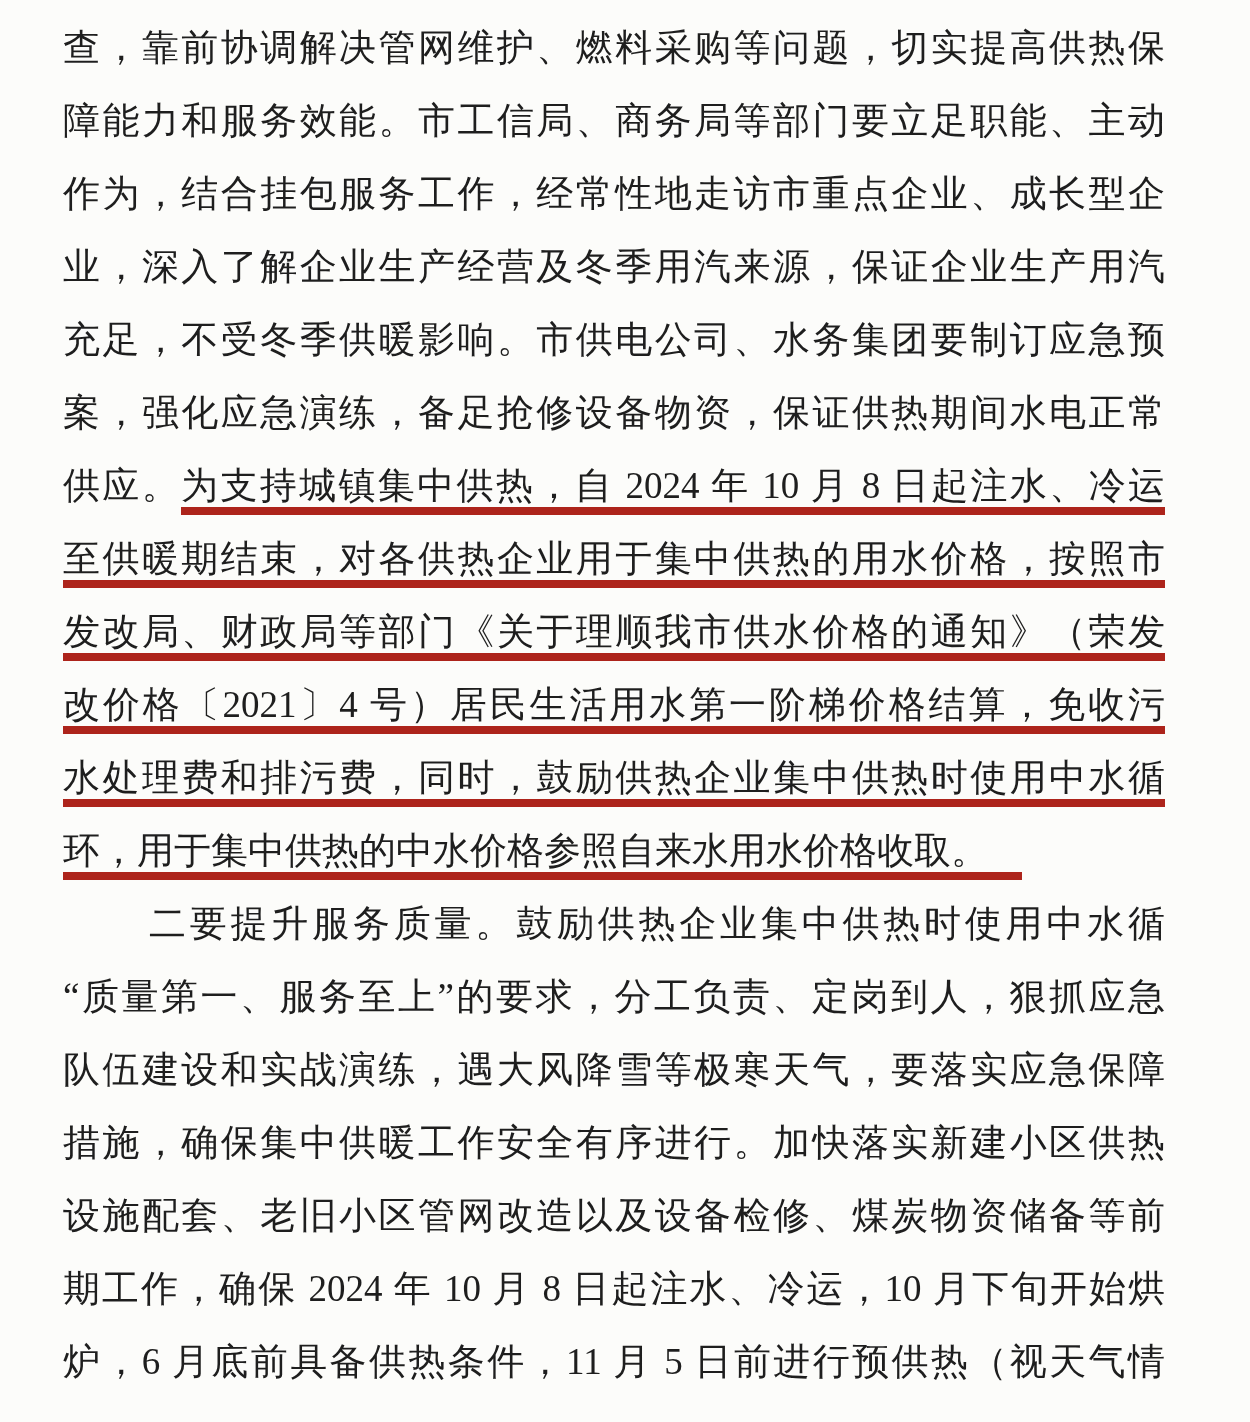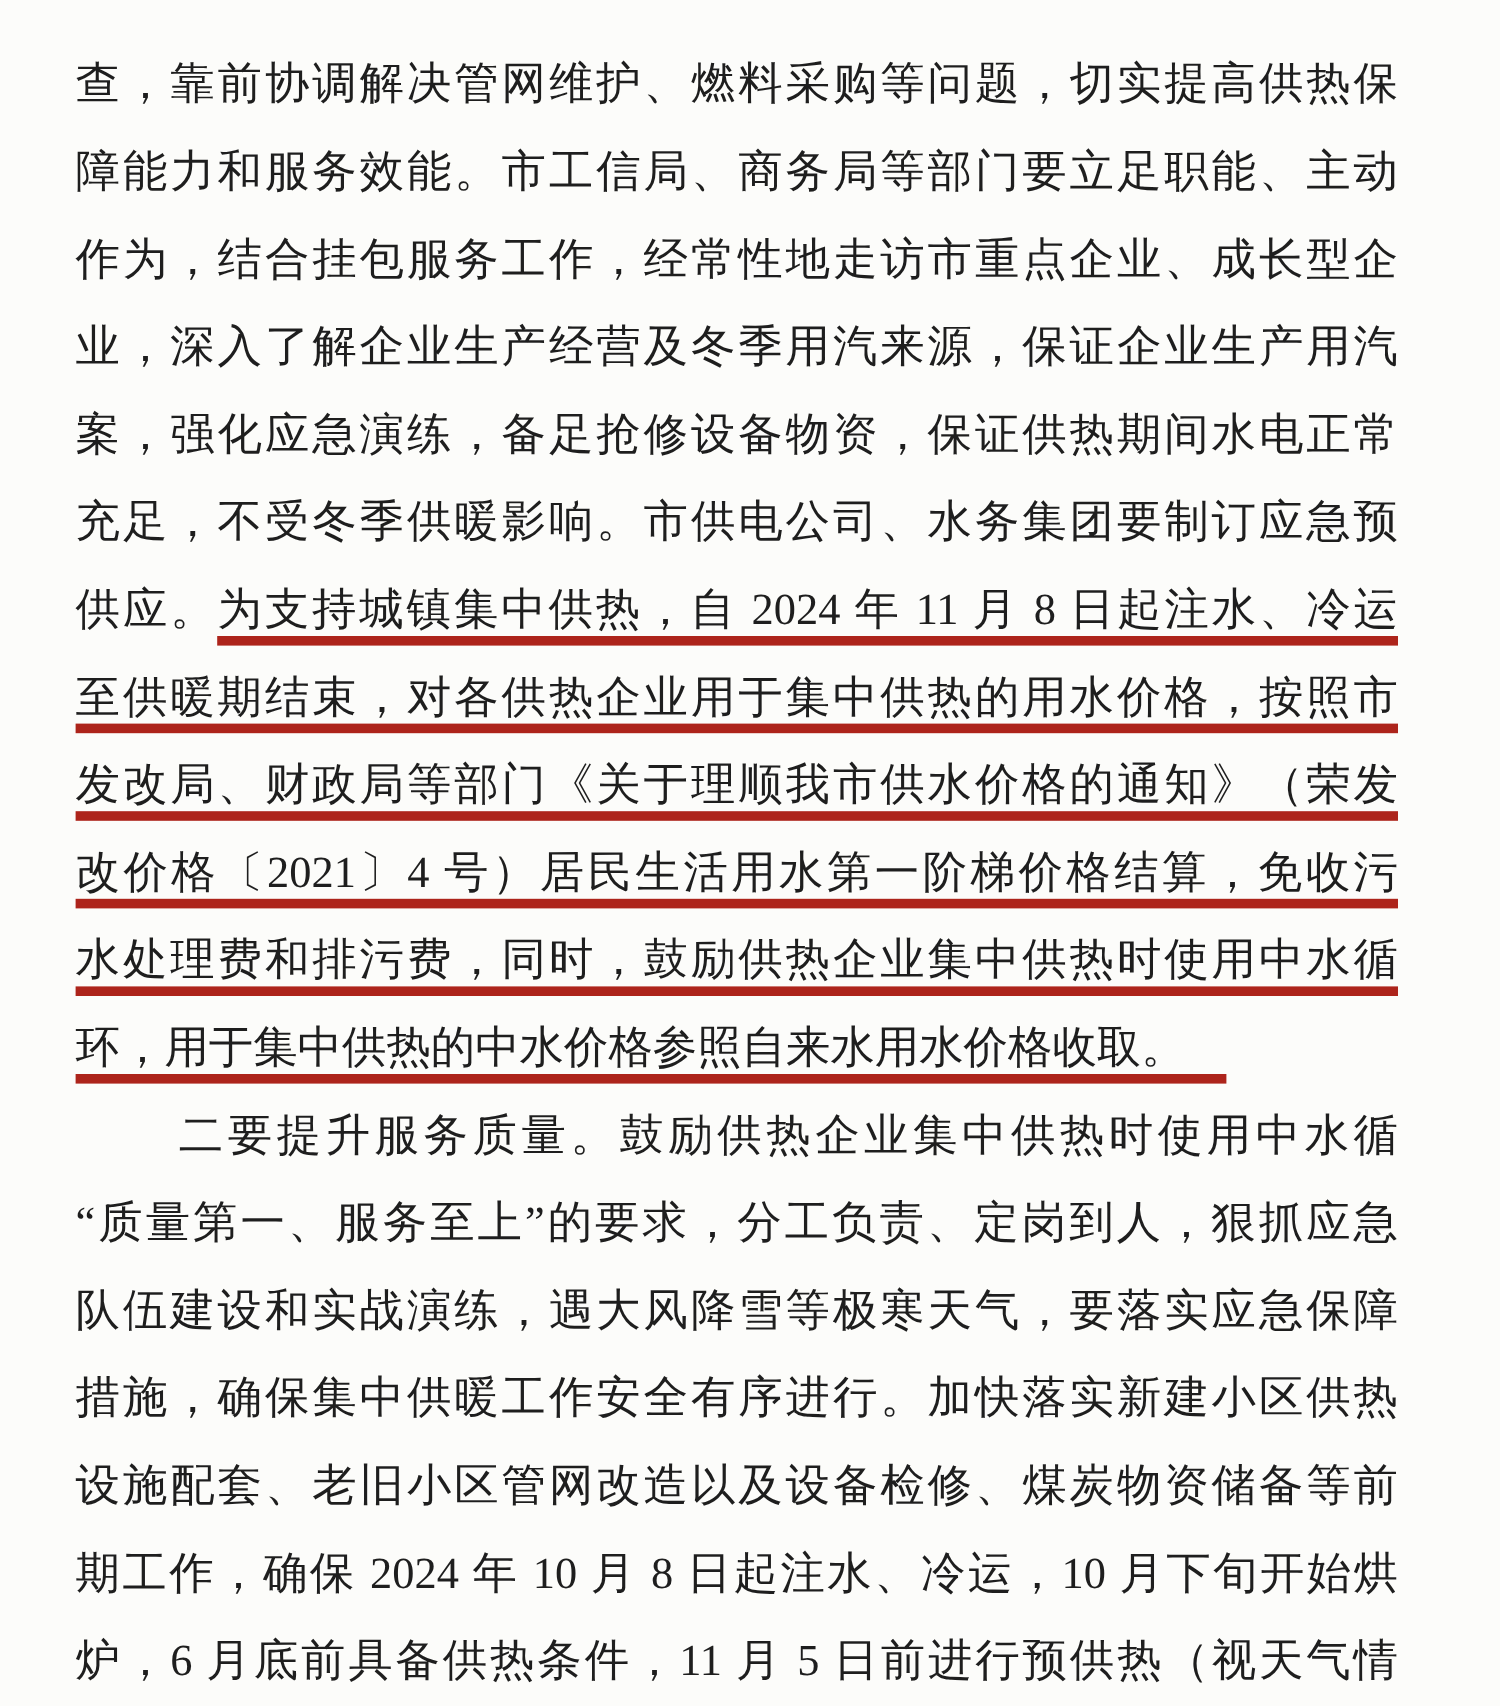--- a/index.html
+++ b/index.html
@@ -11,21 +11,20 @@
     position: relative;
     width: 1250px;
     height: 1422px;
     background: var(--page-bg, #fcfcfa);
     overflow: hidden;
     font-family: "Liberation Serif", "DejaVu Serif", serif;
     color: var(--text-color, #1e1e1e);
   }
   .doc-body {
     padding: 11px 85px 0 63px; 
-    margin-top: 23px;
   }
   .line {
     height: 73px;
     line-height: 73px;
     font-size: 37px;
     letter-spacing: 0;
   }
   .line.justify {
     text-align: justify;
     text-align-last: justify;
@@ -55,23 +54,23 @@
 </style>
 </head>
 <body>
 
 <div class="page">
   <div class="doc-body">
       <div class="line justify"><span class="seg">查，靠前协调解决管网维护、燃料采购等问题，切实提高供热保</span></div>
       <div class="line justify"><span class="seg">障能力和服务效能。市工信局、商务局等部门要立足职能、主动</span></div>
       <div class="line justify"><span class="seg">作为，结合挂包服务工作，经常性地走访市重点企业、成长型企</span></div>
       <div class="line justify"><span class="seg">业，深入了解企业生产经营及冬季用汽来源，保证企业生产用汽</span></div>
+      <div class="line justify"><span class="seg">充足，不受冬季供暖影响。市供电公司、水务集团要制订应急预</span></div>
       <div class="line justify"><span class="seg">案，强化应急演练，备足抢修设备物资，保证供热期间水电正常</span></div>
-      <div class="line justify"><span class="seg">充足，不受冬季供暖影响。市供电公司、水务集团要制订应急预</span></div>
-      <div class="line justify"><span class="seg">供应。</span><span class="seg ul">为支持城镇集中供热，自 2024 年 11 月 8 日起注水、冷运</span></div>
+      <div class="line justify"><span class="seg">供应。</span><span class="seg ul">为支持城镇集中供热，自 2024 年 10 月 8 日起注水、冷运</span></div>
       <div class="line justify"><span class="seg ul">至供暖期结束，对各供热企业用于集中供热的用水价格，按照市</span></div>
       <div class="line justify"><span class="seg ul">发改局、财政局等部门《关于理顺我市供水价格的通知》（荣发</span></div>
       <div class="line justify"><span class="seg ul">改价格〔2021〕4 号）居民生活用水第一阶梯价格结算，免收污</span></div>
       <div class="line justify"><span class="seg ul">水处理费和排污费，同时，鼓励供热企业集中供热时使用中水循</span></div>
       <div class="line plain"><span class="seg ul">环，用于集中供热的中水价格参照自来水用水价格收取。</span></div>
       <div class="line justify indent"><span class="seg">二要提升服务质量。鼓励供热企业集中供热时使用中水循</span></div>
       <div class="line justify"><span class="seg">“质量第一、服务至上”的要求，分工负责、定岗到人，狠抓应急</span></div>
       <div class="line justify"><span class="seg">队伍建设和实战演练，遇大风降雪等极寒天气，要落实应急保障</span></div>
       <div class="line justify"><span class="seg">措施，确保集中供暖工作安全有序进行。加快落实新建小区供热</span></div>
       <div class="line justify"><span class="seg">设施配套、老旧小区管网改造以及设备检修、煤炭物资储备等前</span></div>

